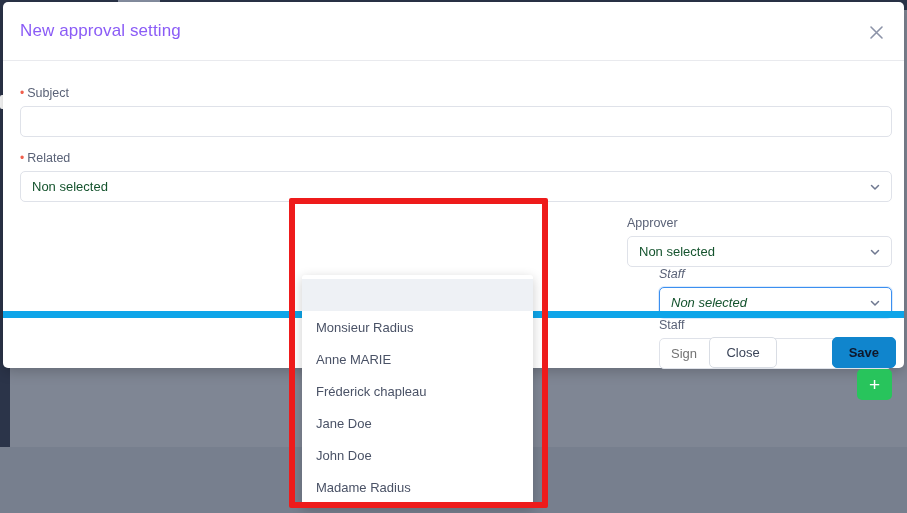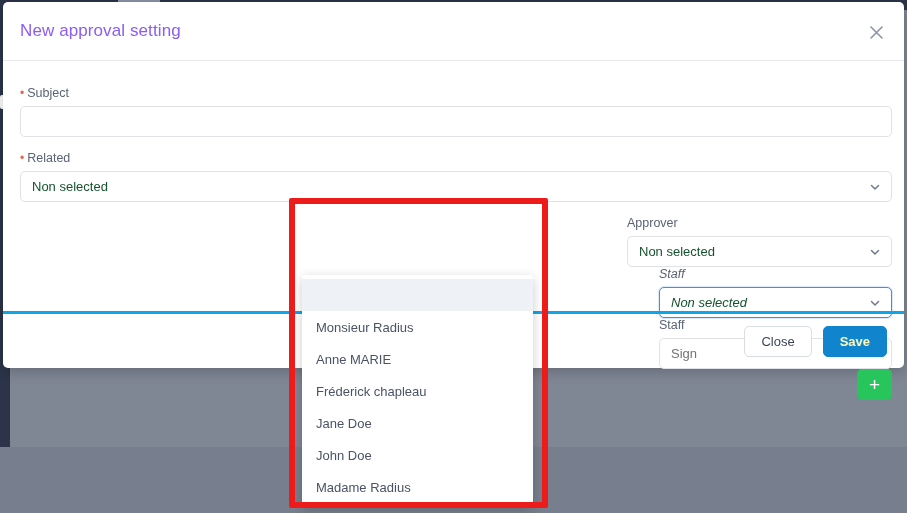--- a/index.html
+++ b/index.html
@@ -183,45 +183,46 @@
     justify-content: center;
     cursor: pointer;
     font-family: "Liberation Sans", sans-serif;
   }
 
   .modal-footer {
     position: absolute;
     left: 0; bottom: 0;
     width: 100%;
     height: 57px;
-    border-top: 3px solid #0ea5e9;
-    display: flex;
-    align-items: center;
+    border-top: 7px solid #0ea5e9;
+    display: flex;
+    align-items: flex-end;
     justify-content: flex-end;
-    padding-right: 17px;
+    padding-right: 8px;
     gap: 11px;
   }
   .btn {
     height: 31px;
     border-radius: 5px;
     font-size: 13px;
     padding: 0 16px;
     cursor: pointer;
     font-family: "Liberation Sans", sans-serif;
   }
   .btn-close {
     background: #fff;
     border: 1px solid #d9dde4;
     color: #3b4559;
   }
   .btn-save {
     background: #1085cd;
     border: 1px solid #1085cd;
-    color: #fef9c3;
+    color: #0f172a;
     font-weight: bold;
+    margin-left: 44px;
   }
 
   
   .dropdown-menu {
     position: absolute;
     left: 302px; top: 275px;
     width: 231px;
     background: #ffffff;
     box-shadow: 0 3px 12px rgba(0,0,0,0.20);
     border-radius: 3px;

